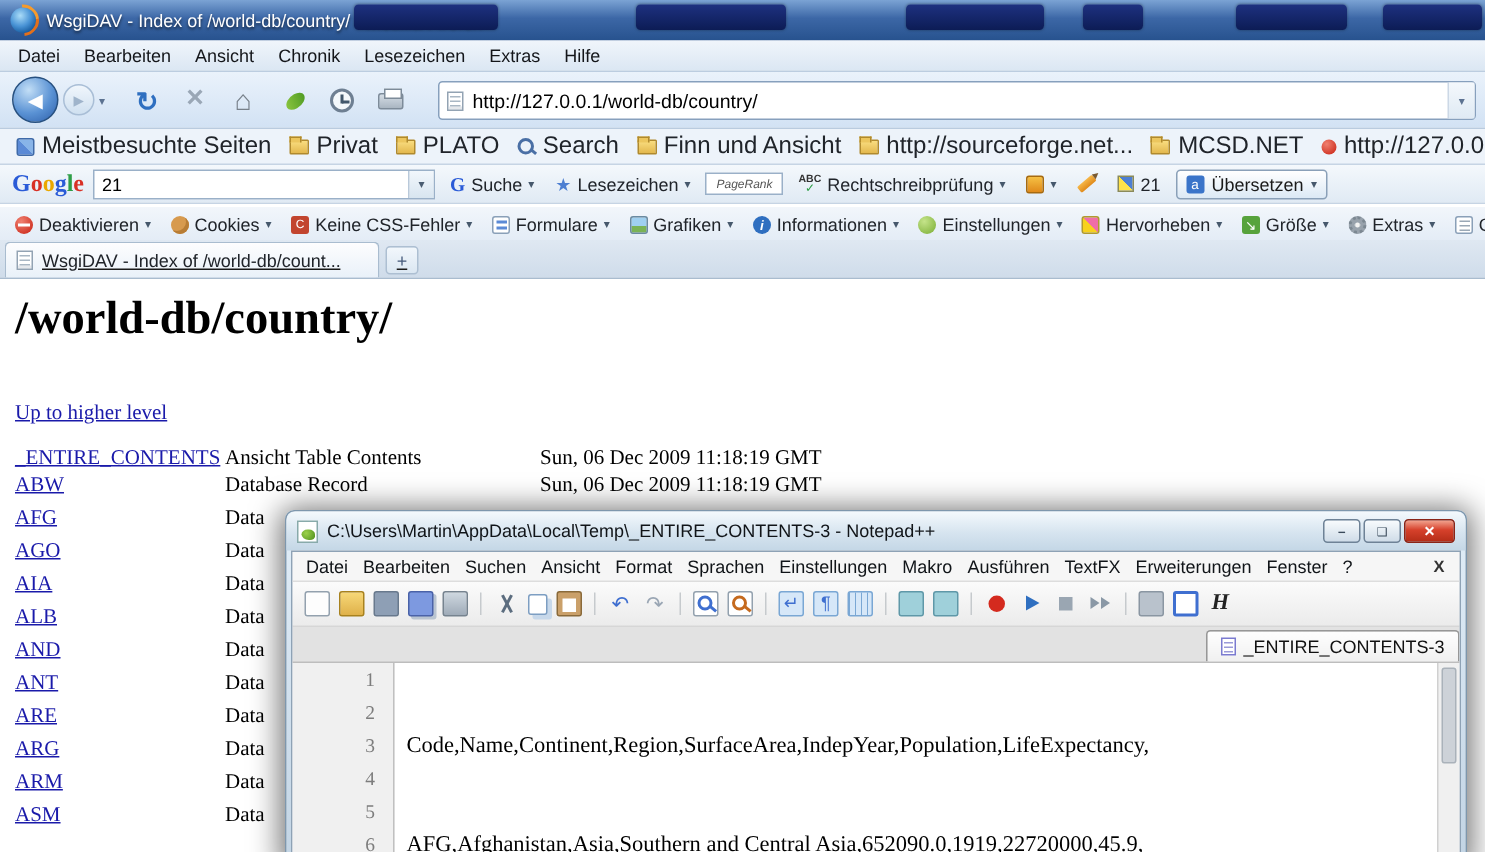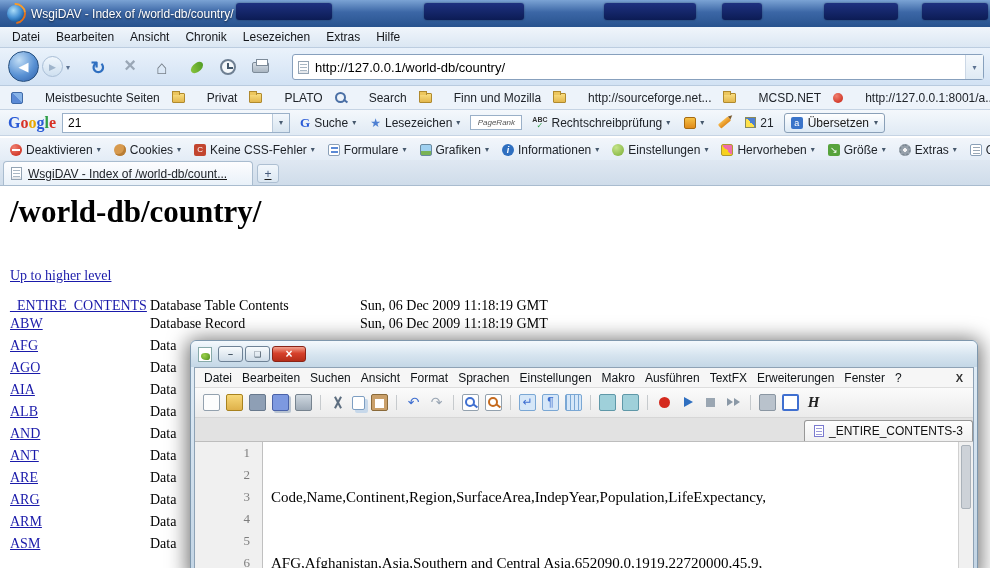--- a/index.html
+++ b/index.html
@@ -58,21 +58,21 @@
   .ic-page { width:11px; height:13px; background:#fff; border:1px solid #93a3b3; flex:none; position:relative;
     box-shadow:inset 0 -2px 0 rgba(150,165,180,.25); }
   .ic-page::after { content:""; position:absolute; left:1px; top:2px; width:7px; height:1px; background:#a9b7c4;
     box-shadow:0 3px 0 #a9b7c4, 0 6px 0 #a9b7c4; }
   .url-text { font-size:13px; color:#000; white-space:nowrap; overflow:hidden; flex:1; }
   .url-drop { width:18px; align-self:stretch; border-left:1px solid #ccd8e6; color:#5c7291; font-size:8px;
     display:flex; align-items:center; justify-content:center; background:linear-gradient(#f4f8fc,#dfeaf4); }
 
   
   .fx-bookmarks { top:86px; height:24px; background:#edf3fa; border-bottom:1px solid #c6d4e4; padding-left:6px; gap:2px; }
-  .bm { display:flex; align-items:center; gap:22px; padding:2px 5px; font-size:12px; color:#20242a; white-space:nowrap; }
+  .bm { display:flex; align-items:center; gap:5px; padding:2px 5px; font-size:16px; color:#20242a; white-space:nowrap; }
   .ic-folder { width:13px; height:10px; background:linear-gradient(#f9dd80,#e3b84e); border:1px solid #b08a2e;
     border-radius:1px; position:relative; flex:none; }
   .ic-folder::before { content:""; position:absolute; left:-1px; top:-3px; width:6px; height:3px;
     background:#ecc65e; border:1px solid #b08a2e; border-bottom:none; }
   .ic-tiles { width:12px; height:12px; flex:none; background:
     linear-gradient(45deg,#5b8ad6 50%,#88b4e8 50%); border:1px solid #3f6aa8; border-radius:2px; }
   .ic-mag { width:12px; height:12px; position:relative; flex:none; }
   .ic-mag::before { content:""; position:absolute; left:0; top:0; width:7px; height:7px; border:2px solid #4a6fa5; border-radius:50%; }
   .ic-mag::after { content:""; position:absolute; left:8px; top:8px; width:5px; height:2px; background:#4a6fa5; transform:rotate(40deg); }
   .ic-reddot { width:10px; height:10px; border-radius:50%; background:radial-gradient(circle at 35% 30%,#f08070,#c71f10); flex:none; }
@@ -287,21 +287,21 @@
     <span class="bm">
         <span class="ic-folder"></span>
         <span>PLATO</span>
       </span>
     <span class="bm">
         <span class="ic-mag"></span>
         <span>Search</span>
       </span>
     <span class="bm">
         <span class="ic-folder"></span>
-        <span>Finn und Mozilla</span>
+        <span>Finn und Ansicht</span>
       </span>
     <span class="bm">
         <span class="ic-folder"></span>
         <span>http://sourceforge.net...</span>
       </span>
     <span class="bm">
         <span class="ic-folder"></span>
         <span>MCSD.NET</span>
       </span>
     <span class="bm">
@@ -421,38 +421,39 @@
       <span class="ic-page"></span>
       <span class="tab-title">WsgiDAV - Index of /world-db/count...</span>
     </span>
     <span class="tab-new">+</span>
   </div>
 
   <div class="fx-content">
     <div class="page-h1">/world-db/country/</div>
     <a class="up-link mono">Up to higher level</a>
     <div class="listing mono">
-      <div class="lrow" style="top:4px"><a class="lname">_ENTIRE_CONTENTS</a><span class="ltype">Database Table Contents</span><span class="ldate">Sun, 06 Dec 2009 11:18:19 GMT</span></div>
+      <div class="lrow" style="top:4px"><a class="lname">_ENTIRE_CONTENTS</a><span class="ltype">Ansicht Table Contents</span><span class="ldate">Sun, 06 Dec 2009 11:18:19 GMT</span></div>
       <div class="lrow" style="top:22px"><a class="lname">ABW</a><span class="ltype">Database Record</span><span class="ldate">Sun, 06 Dec 2009 11:18:19 GMT</span></div>
       <div class="lrow" style="top:44px"><a class="lname">AFG</a><span class="ltype">Data</span><span class="ldate"></span></div>
       <div class="lrow" style="top:66px"><a class="lname">AGO</a><span class="ltype">Data</span><span class="ldate"></span></div>
       <div class="lrow" style="top:88px"><a class="lname">AIA</a><span class="ltype">Data</span><span class="ldate"></span></div>
       <div class="lrow" style="top:110px"><a class="lname">ALB</a><span class="ltype">Data</span><span class="ldate"></span></div>
       <div class="lrow" style="top:132px"><a class="lname">AND</a><span class="ltype">Data</span><span class="ldate"></span></div>
       <div class="lrow" style="top:154px"><a class="lname">ANT</a><span class="ltype">Data</span><span class="ldate"></span></div>
       <div class="lrow" style="top:176px"><a class="lname">ARE</a><span class="ltype">Data</span><span class="ldate"></span></div>
       <div class="lrow" style="top:198px"><a class="lname">ARG</a><span class="ltype">Data</span><span class="ldate"></span></div>
       <div class="lrow" style="top:220px"><a class="lname">ARM</a><span class="ltype">Data</span><span class="ldate"></span></div>
       <div class="lrow" style="top:242px"><a class="lname">ASM</a><span class="ltype">Data</span><span class="ldate"></span></div>
     </div>
   </div>
 
   <div class="npp">
     <div class="npp-titlebar">
       <span class="npp-icon"></span>
+      <span class="npp-title">C:\Users\Martin\AppData\Local\Temp\_ENTIRE_CONTENTS-3 - Notepad++</span>
       <span class="wbtns">
         <span class="wbtn wbtn-min"></span>
         <span class="wbtn wbtn-max"></span>
         <span class="wbtn wbtn-close"></span>
       </span>
     </div>
     <div class="npp-client">
       <div class="npp-menubar">
         <span class="nmi">Datei</span>
         <span class="nmi">Bearbeiten</span>

